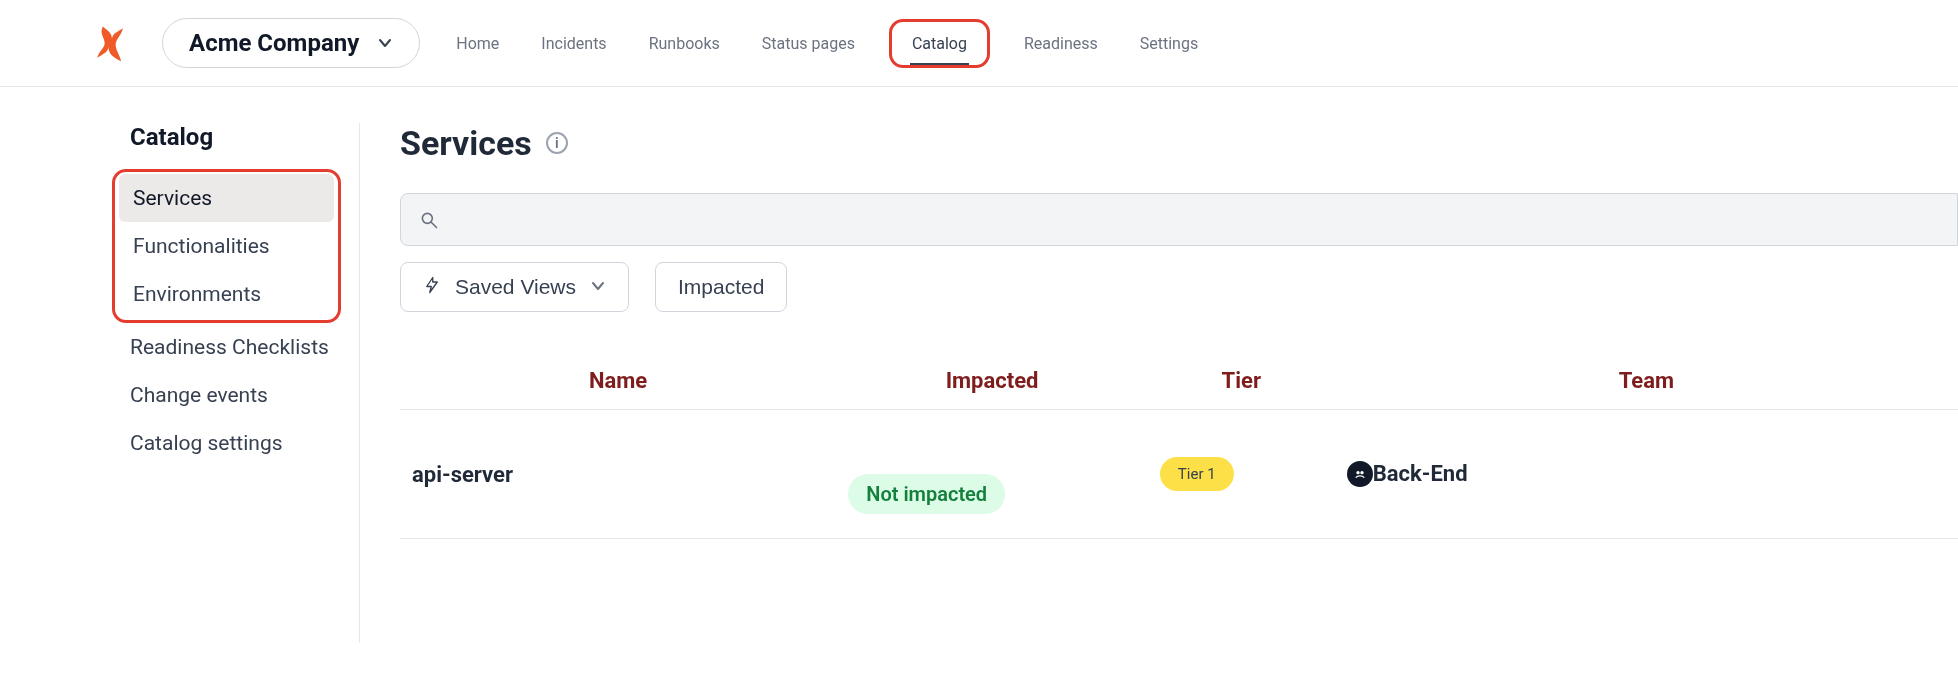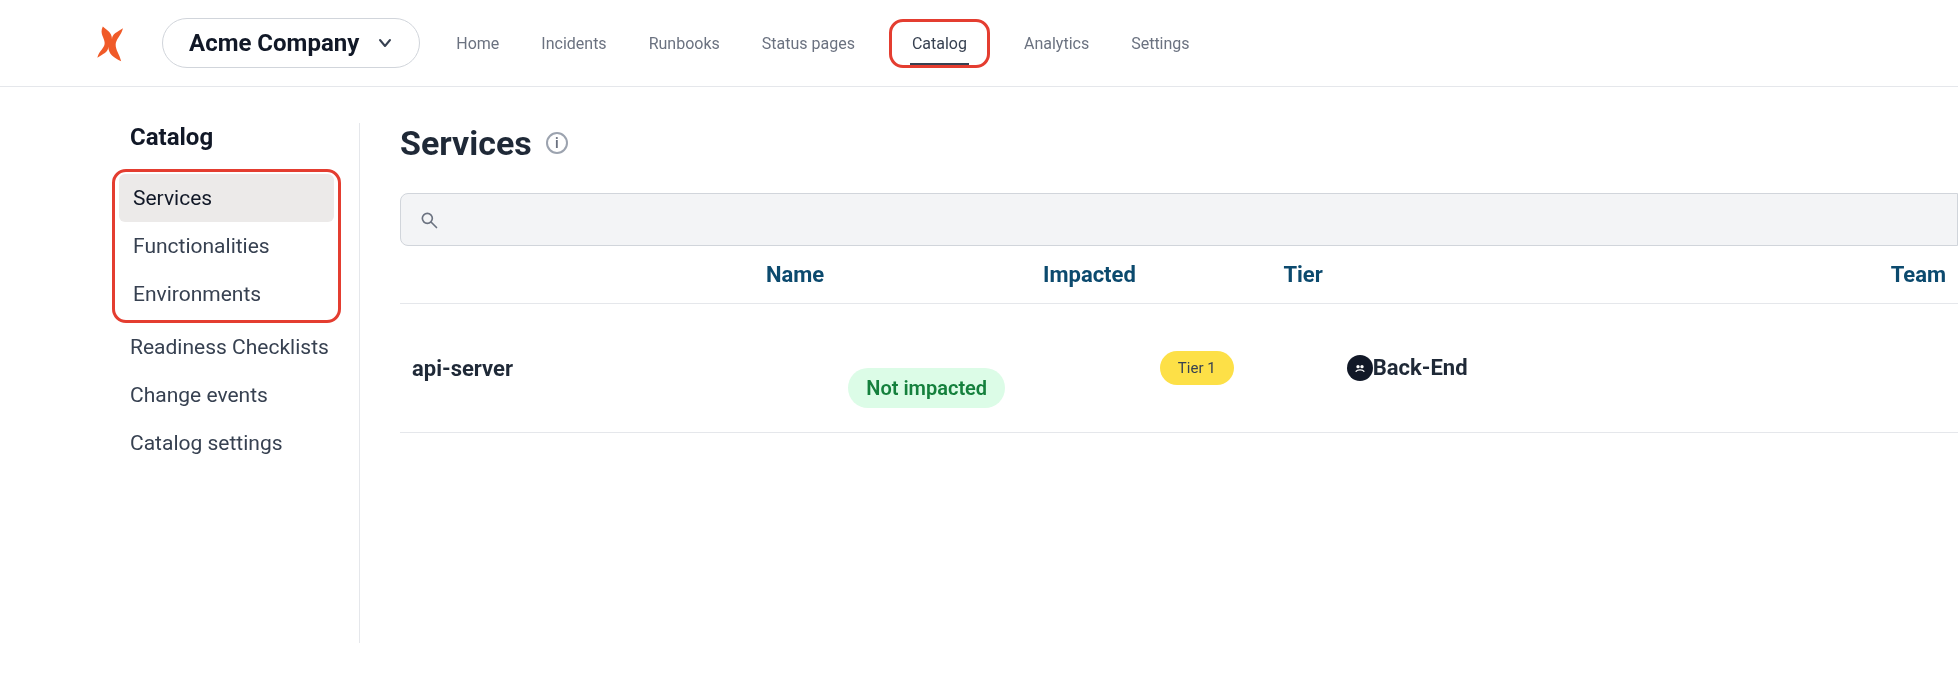--- a/index.html
+++ b/index.html
@@ -158,24 +158,24 @@
     color:#374151;
     background:#fff;
     cursor:pointer;
   }
   .pill-btn .chev { color:#6b7280; }
   table.data {
     width:100%;
     border-collapse:collapse;
   }
   table.data th {
-    text-align:right;
+    text-align:center;
     font-size:22px;
     font-weight:700;
-    color:#0c4a6e;
+    color:#7f1d1d;
     padding:16px 12px;
     border-bottom:1px solid #e5e7eb;
   }
   table.data td {
     padding:24px 12px;
     font-size:22px;
     color:#1f2937;
     border-bottom:1px solid #e5e7eb;
   }
   .name-cell { font-weight:700; }
@@ -235,21 +235,21 @@
   </div>
 
   <div class="nav">
     <div class="nav-item">Home</div>
     <div class="nav-item">Incidents</div>
     <div class="nav-item">Runbooks</div>
     <div class="nav-item">Status pages</div>
     <div class="nav-highlight">
       <div class="nav-item active">Catalog</div>
     </div>
-    <div class="nav-item">Analytics</div>
+    <div class="nav-item">Readiness</div>
     <div class="nav-item">Settings</div>
   </div>
 </div>
 
 <div class="layout">
   <aside class="sidebar">
     <div class="sidebar-title">Catalog</div>
     <ul class="side-list">
       <div class="side-highlight">
         <li class="side-item selected">Services</li>
@@ -271,20 +271,38 @@
     <div class="search-bar">
       <span class="search-icon">
         <svg width="20" height="20" viewBox="0 0 24 24" fill="none">
           <circle cx="10" cy="10" r="6" stroke="#6b7280" stroke-width="2"></circle>
           <line x1="15" y1="15" x2="21" y2="21" stroke="#6b7280" stroke-width="2" stroke-linecap="round"></line>
         </svg>
       </span>
       <input type="text" value="" style="">
     </div>
 
+    <div class="filter-row">
+      <button class="pill-btn">
+        <span>
+          <svg width="18" height="18" viewBox="0 0 24 24" fill="none">
+            <path d="M13 2 L5 14 H11 L9 22 L19 8 H13 Z" stroke="#374151" stroke-width="1.8" stroke-linejoin="round" fill="none"></path>
+          </svg>
+        </span>
+        <span>Saved Views</span>
+        <span class="chev">
+          <svg class="chev-svg" viewBox="0 0 16 16">
+              <path d="M3 5 L8 11 L13 5" stroke="#6b7280" stroke-width="2" fill="none" stroke-linecap="round" stroke-linejoin="round"></path>
+            </svg>
+        </span>
+      </button>
+      <button class="pill-btn">
+        <span>Impacted</span>
+      </button>
+    </div>
 
     <table class="data">
       <thead>
         <tr>
           <th style="width:28%">Name</th>
           <th style="width:20%">Impacted</th>
           <th style="width:12%">Tier</th>
           <th>Team</th>
         </tr>
       </thead>

